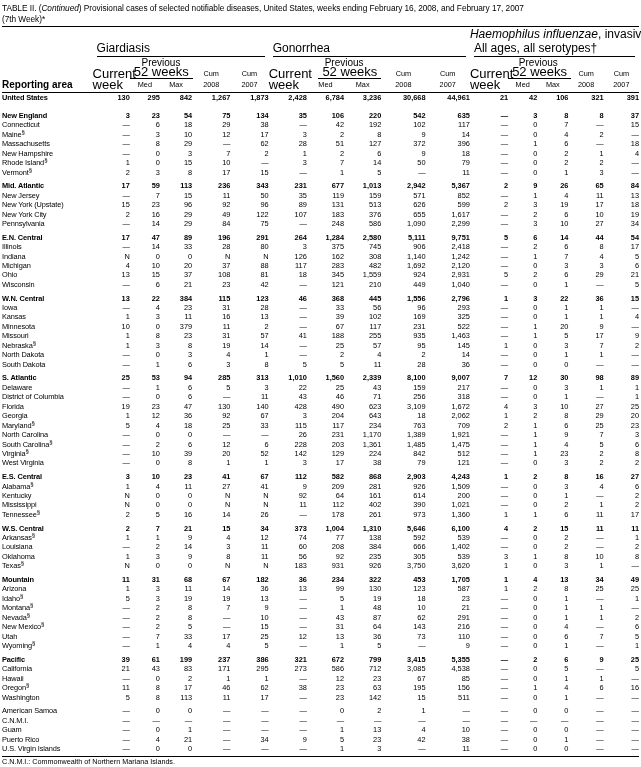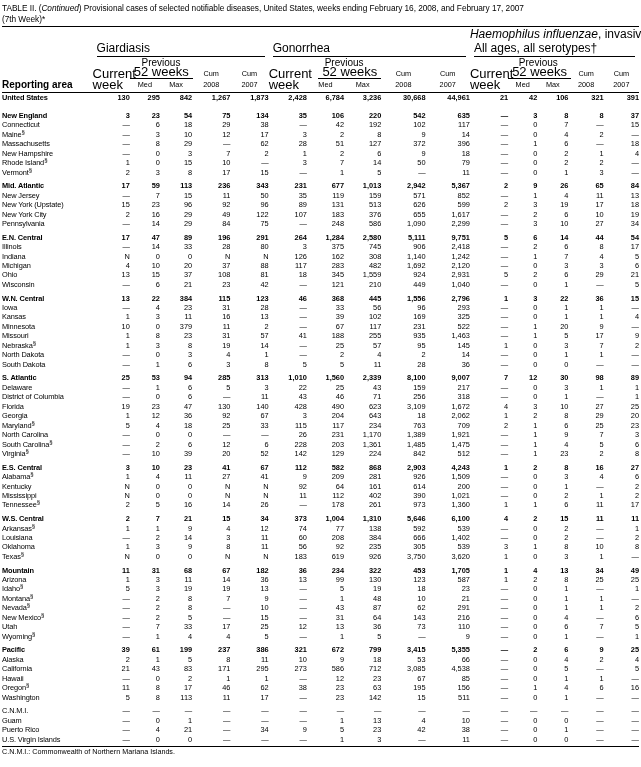--- a/index.html
+++ b/index.html
@@ -893,20 +893,38 @@
           <td class="num">129</td>
           <td class="num">224</td>
           <td class="num">842</td>
           <td class="num">512</td>
           <td class="num">—</td>
           <td class="num">1</td>
           <td class="num">23</td>
           <td class="num">2</td>
           <td class="num">8</td>
         </tr>
+        <tr class="drow">
+          <td class="area">West Virginia</td>
+          <td class="num">—</td>
+          <td class="num">0</td>
+          <td class="num">8</td>
+          <td class="num">1</td>
+          <td class="num">1</td>
+          <td class="num">3</td>
+          <td class="num">17</td>
+          <td class="num">38</td>
+          <td class="num">79</td>
+          <td class="num">121</td>
+          <td class="num">—</td>
+          <td class="num">0</td>
+          <td class="num">3</td>
+          <td class="num">2</td>
+          <td class="num">2</td>
+        </tr>
         <tr class="spacer">
           <td colspan="16"></td>
         </tr>
         <tr class="drow bold">
           <td class="area">E.S. Central</td>
           <td class="num">3</td>
           <td class="num">10</td>
           <td class="num">23</td>
           <td class="num">41</td>
           <td class="num">67</td>
@@ -1069,21 +1087,21 @@
           <td class="num">8</td>
         </tr>
         <tr class="drow">
           <td class="area">Texas<sup class="dag">§</sup></td>
           <td class="num">N</td>
           <td class="num">0</td>
           <td class="num">0</td>
           <td class="num">N</td>
           <td class="num">N</td>
           <td class="num">183</td>
-          <td class="num">619</td>
+          <td class="num">931</td>
           <td class="num">926</td>
           <td class="num">3,750</td>
           <td class="num">3,620</td>
           <td class="num">1</td>
           <td class="num">0</td>
           <td class="num">3</td>
           <td class="num">1</td>
           <td class="num">—</td>
         </tr>
         <tr class="spacer">
@@ -1248,38 +1266,20 @@
           <td class="num">799</td>
           <td class="num">3,415</td>
           <td class="num">5,355</td>
           <td class="num">—</td>
           <td class="num">2</td>
           <td class="num">6</td>
           <td class="num">9</td>
           <td class="num">25</td>
         </tr>
         <tr class="drow">
-          <td class="area">Alaska</td>
-          <td class="num">2</td>
-          <td class="num">1</td>
-          <td class="num">5</td>
-          <td class="num">8</td>
-          <td class="num">11</td>
-          <td class="num">10</td>
-          <td class="num">9</td>
-          <td class="num">18</td>
-          <td class="num">53</td>
-          <td class="num">66</td>
-          <td class="num">—</td>
-          <td class="num">0</td>
-          <td class="num">4</td>
-          <td class="num">2</td>
-          <td class="num">4</td>
-        </tr>
-        <tr class="drow">
           <td class="area">California</td>
           <td class="num">21</td>
           <td class="num">43</td>
           <td class="num">83</td>
           <td class="num">171</td>
           <td class="num">295</td>
           <td class="num">273</td>
           <td class="num">586</td>
           <td class="num">712</td>
           <td class="num">3,085</td>
@@ -1339,20 +1339,38 @@
           <td class="num">15</td>
           <td class="num">511</td>
           <td class="num">—</td>
           <td class="num">0</td>
           <td class="num">1</td>
           <td class="num">—</td>
           <td class="num">—</td>
         </tr>
         <tr class="spacer">
           <td colspan="16"></td>
+        </tr>
+        <tr class="drow">
+          <td class="area">American Samoa</td>
+          <td class="num">—</td>
+          <td class="num">0</td>
+          <td class="num">0</td>
+          <td class="num">—</td>
+          <td class="num">—</td>
+          <td class="num">—</td>
+          <td class="num">0</td>
+          <td class="num">2</td>
+          <td class="num">1</td>
+          <td class="num">—</td>
+          <td class="num">—</td>
+          <td class="num">0</td>
+          <td class="num">0</td>
+          <td class="num">—</td>
+          <td class="num">—</td>
         </tr>
         <tr class="drow">
           <td class="area">C.N.M.I.</td>
           <td class="num">—</td>
           <td class="num">—</td>
           <td class="num">—</td>
           <td class="num">—</td>
           <td class="num">—</td>
           <td class="num">—</td>
           <td class="num">—</td>

